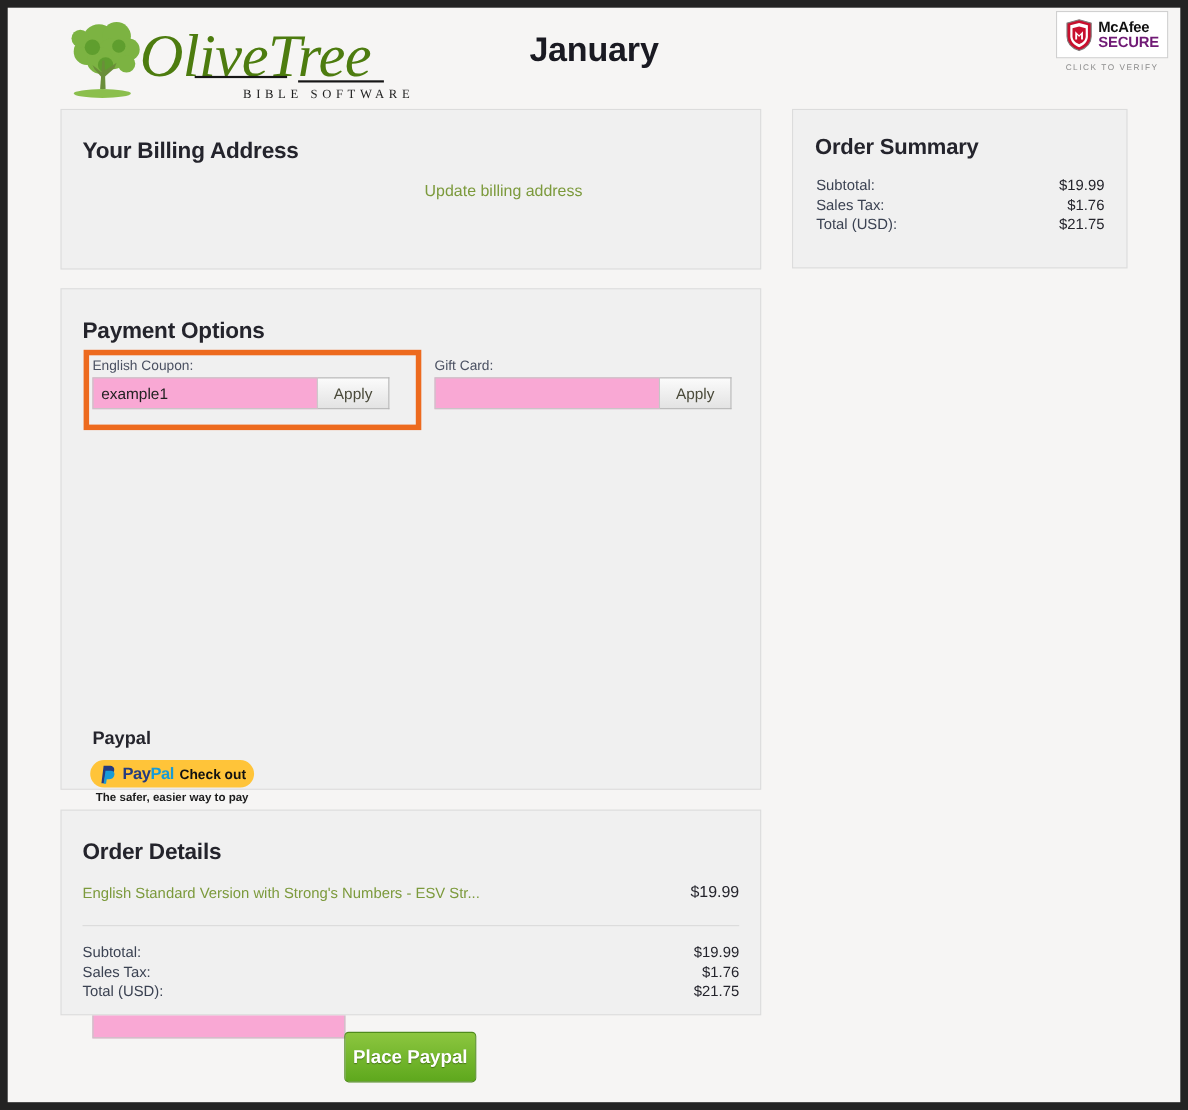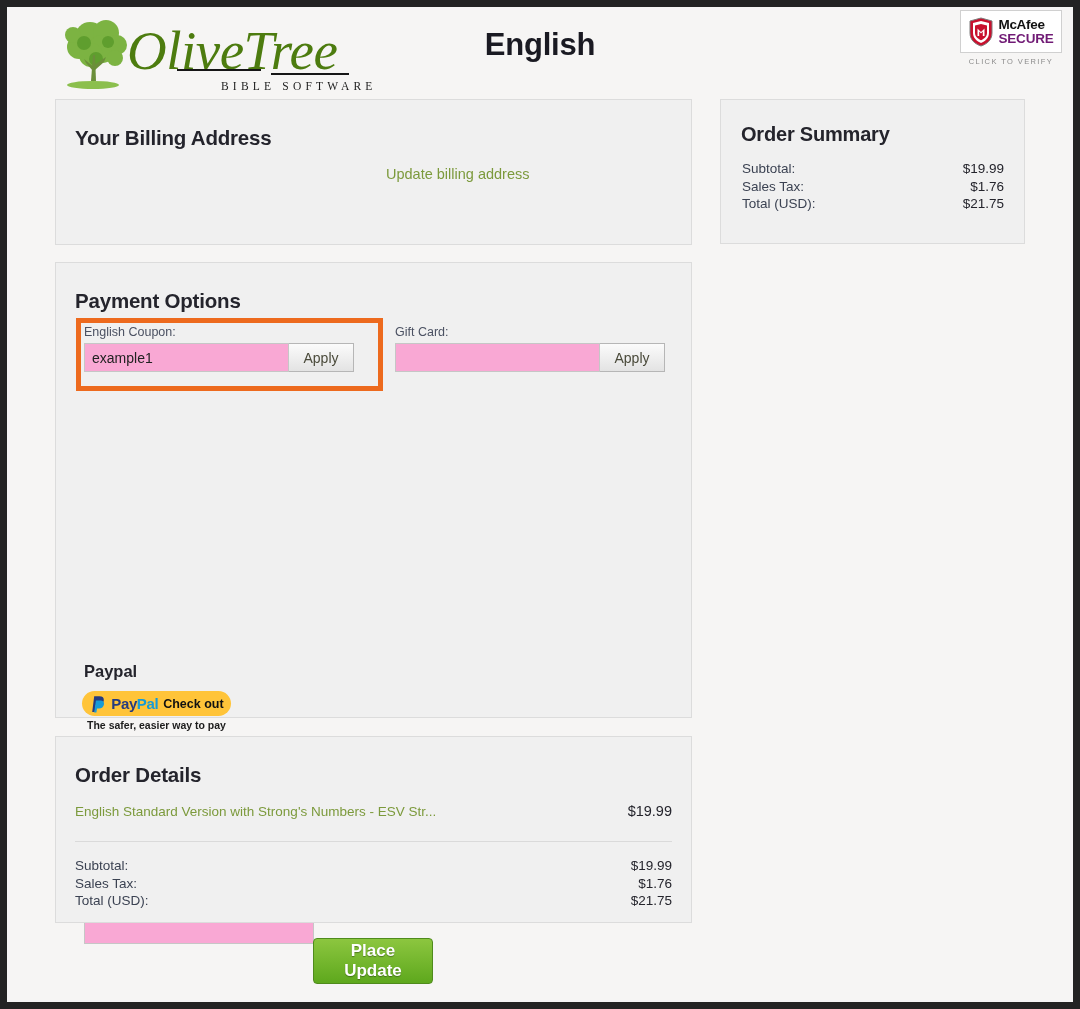--- a/index.html
+++ b/index.html
@@ -238,21 +238,21 @@
         <ellipse cx="33" cy="70" rx="26" ry="4" fill="#8bbf4d"></ellipse>
       </svg>
       <div class="logo-word">
         <span class="big">Olive</span><span class="big">Tree</span>
       </div>
       <div class="logo-rule-a"></div>
       <div class="logo-rule-b"></div>
       <div class="logo-sub">BIBLE SOFTWARE</div>
     </div>
 
-    <div class="page-title">English</div>
+    <div class="page-title">January</div>
 
     <div class="mcafee">
       <div class="mcafee-box">
         <svg class="mcafee-shield" viewBox="0 0 26 30">
           <path d="M13 1 L24 4 V16 C24 23 19 27 13 29 C7 27 2 23 2 16 V4 Z" fill="#c8102e" stroke="#7d7d7d" stroke-width="1"></path>
           <path d="M13 4 L21 6 V16 C21 21 17 24.5 13 26 C9 24.5 5 21 5 16 V6 Z" fill="#fff"></path>
           <path d="M13 7 L19 8.6 V16 C19 19.6 16 22 13 23.2 C10 22 7 19.6 7 16 V8.6 Z" fill="#c8102e"></path>
           <path d="M9.5 19 V11.5 L13 15 L16.5 11.5 V19 H14.8 V14.6 L13 16.6 L11.2 14.6 V19 Z" fill="#fff"></path>
         </svg>
         <div class="mcafee-txt">
@@ -364,15 +364,15 @@
         <span>Sales Tax:</span>
         <span class="v">$1.76</span>
       </div>
       <div class="det-row">
         <span>Total (USD):</span>
         <span class="v">$21.75</span>
       </div>
     </div>
   </div>
 
-  <button id="place-order">Place Update</button>
+  <button id="place-order">Place Paypal</button>
 
 </div>
 
 </body></html>

